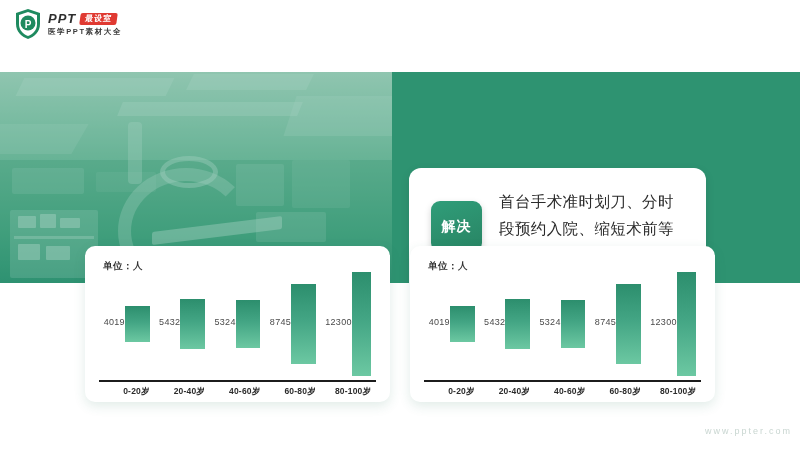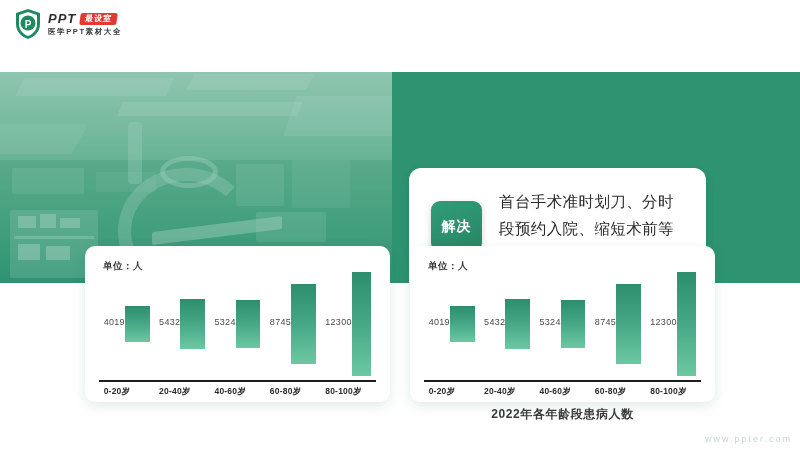--- a/index.html
+++ b/index.html
@@ -89,26 +89,26 @@
   .chart-card.right{left:410px;}
   .unit{position:absolute;left:18px;top:14px;font-size:9.5px;color:#333;font-weight:bold;letter-spacing:.5px;}
   .plot{position:absolute;left:14px;top:22px;width:277px;height:112px;}
   .bars{position:absolute;left:0;bottom:0;width:277px;height:112px;display:flex;
         align-items:flex-end;justify-content:space-around;}
   .bar-wrap{width:46px;display:flex;flex-direction:row;align-items:center;justify-content:flex-end;height:100%;}
   .bar-val{font-size:9px;color:#4a4a4a;margin-bottom:4px;letter-spacing:.3px;}
   .bar{width:43px;background:linear-gradient(180deg,#2c8e6d 0%,#43a584 45%,#6cc8a2 100%);}
   .axis{position:absolute;left:14px;top:134px;width:277px;height:1.5px;background:#1c1c1c;}
   .xlabels{position:absolute;left:14px;top:140px;width:277px;display:flex;justify-content:space-around;}
-  .xlab{width:46px;text-align:left;font-size:8.5px;font-weight:bold;color:#2b2b2b;letter-spacing:.2px;}
+  .xlab{width:46px;text-align:right;font-size:8.5px;font-weight:bold;color:#2b2b2b;letter-spacing:.2px;}
   .chart-title{position:absolute;left:0;top:160px;width:305px;text-align:center;
                font-size:12px;font-weight:bold;color:#3a3a3a;letter-spacing:.6px;}
 
   
-  .watermark{position:absolute;right:8px;bottom:6px;font-size:9px;color:#c9d6d1;letter-spacing:2px;}
+  .watermark{position:absolute;right:8px;bottom:14px;font-size:9px;color:#c9d6d1;letter-spacing:2px;}
 </style>
 </head>
 <body>
 
 <div class="header">
 
   <div class="logo">
     <span class="shield">
       <svg width="28" height="32" viewBox="0 0 28 32">
         <path d="M14 1 L26 5 V16 C26 24 20 29 14 31 C8 29 2 24 2 16 V5 Z" fill="#1e8a5f"></path>
@@ -234,16 +234,15 @@
   <div class="axis"></div>
 
   <div class="xlabels">
     <span class="xlab">0-20岁</span>
     <span class="xlab">20-40岁</span>
     <span class="xlab">40-60岁</span>
     <span class="xlab">60-80岁</span>
     <span class="xlab">80-100岁</span>
   </div>
 
-  <div class="chart-title">2022年各年龄段患病人数</div>
 </div>
 
 <div class="watermark">www.ppter.com</div>
 
 </body></html>

